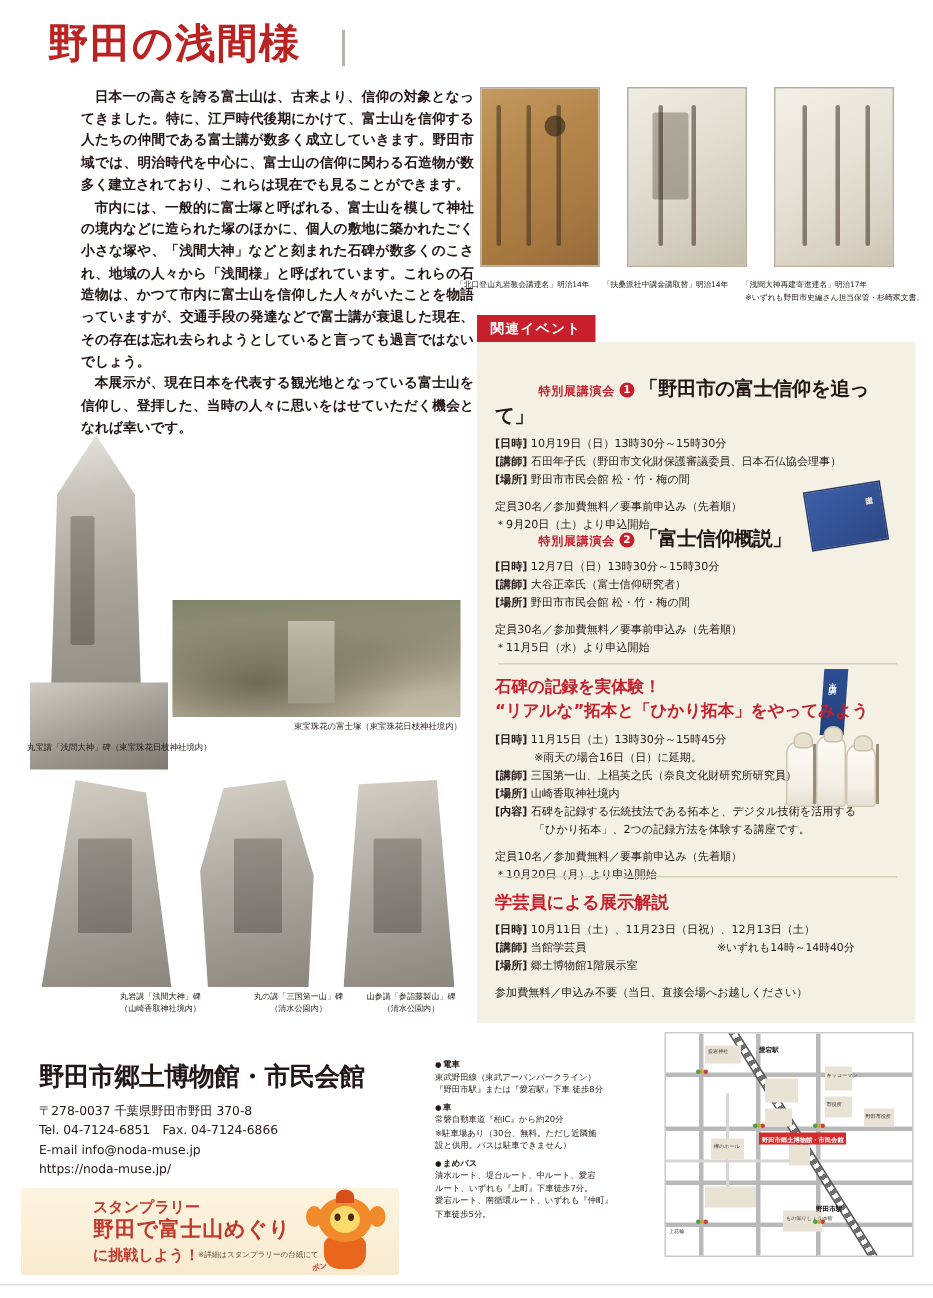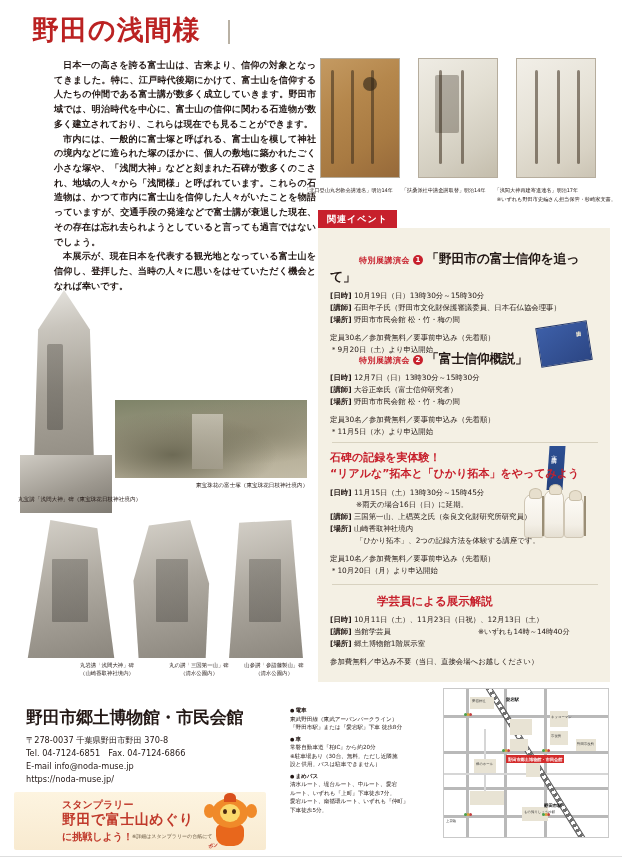--- a/index.html
+++ b/index.html
@@ -160,21 +160,21 @@
   .ev-sep { position:absolute; left:14px; width:266px; height:1px; background:#d8d2c0; }
   .sep1 { top:214px; }
   .sep2 { top:356px; }
 
   .ev3 { top:222px; }
   .ev3 .ev-title {
     font-size:11px; font-weight:bold; color:#c7202c; line-height:1.45; margin-bottom:5px;
   }
   .ev4 { top:366px; }
   .ev4 .ev-title {
-    font-size:11.5px; font-weight:bold; color:#c7202c; margin-bottom:5px;margin-left:47px;
+    font-size:11.5px; font-weight:bold; color:#c7202c; margin-bottom:5px;
   }
   .ev4 .ev-line.two { position:relative; }
   .ev4 .ev-note { position:absolute; left:148px; top:0; font-size:7.2px; }
 
   
   .pilgrims { position:absolute; right:4px; top:96px; width:78px; height:92px; }
   .flag {
     position:absolute; left:30px; top:0; width:16px; height:44px;
     background:linear-gradient(180deg,#2d4f93,#23407c);
     transform:skewX(-4deg);
@@ -444,20 +444,24 @@
         <span>11月15日（土）13時30分～15時45分</span>
       </div>
       <div class="ev-line ind">※雨天の場合16日（日）に延期。</div>
       <div class="ev-line">
         <span class="lbl">[講師]</span>
         <span>三国第一山、上椙英之氏（奈良文化財研究所研究員）</span>
       </div>
       <div class="ev-line">
         <span class="lbl">[場所]</span>
         <span>山崎香取神社境内</span>
+      </div>
+      <div class="ev-line">
+        <span class="lbl">[内容]</span>
+        <span>石碑を記録する伝統技法である拓本と、デジタル技術を活用する</span>
       </div>
       <div class="ev-line ind">「ひかり拓本」、2つの記録方法を体験する講座です。</div>
       <div class="ev-foot">定員10名／参加費無料／要事前申込み（先着順）</div>
       <div class="ev-line">＊10月20日（月）より申込開始</div>
     </div>
 
     <div class="ev-sep sep2"></div>
 
     <div class="ev ev4">
       <div class="ev-title">学芸員による展示解説</div>

